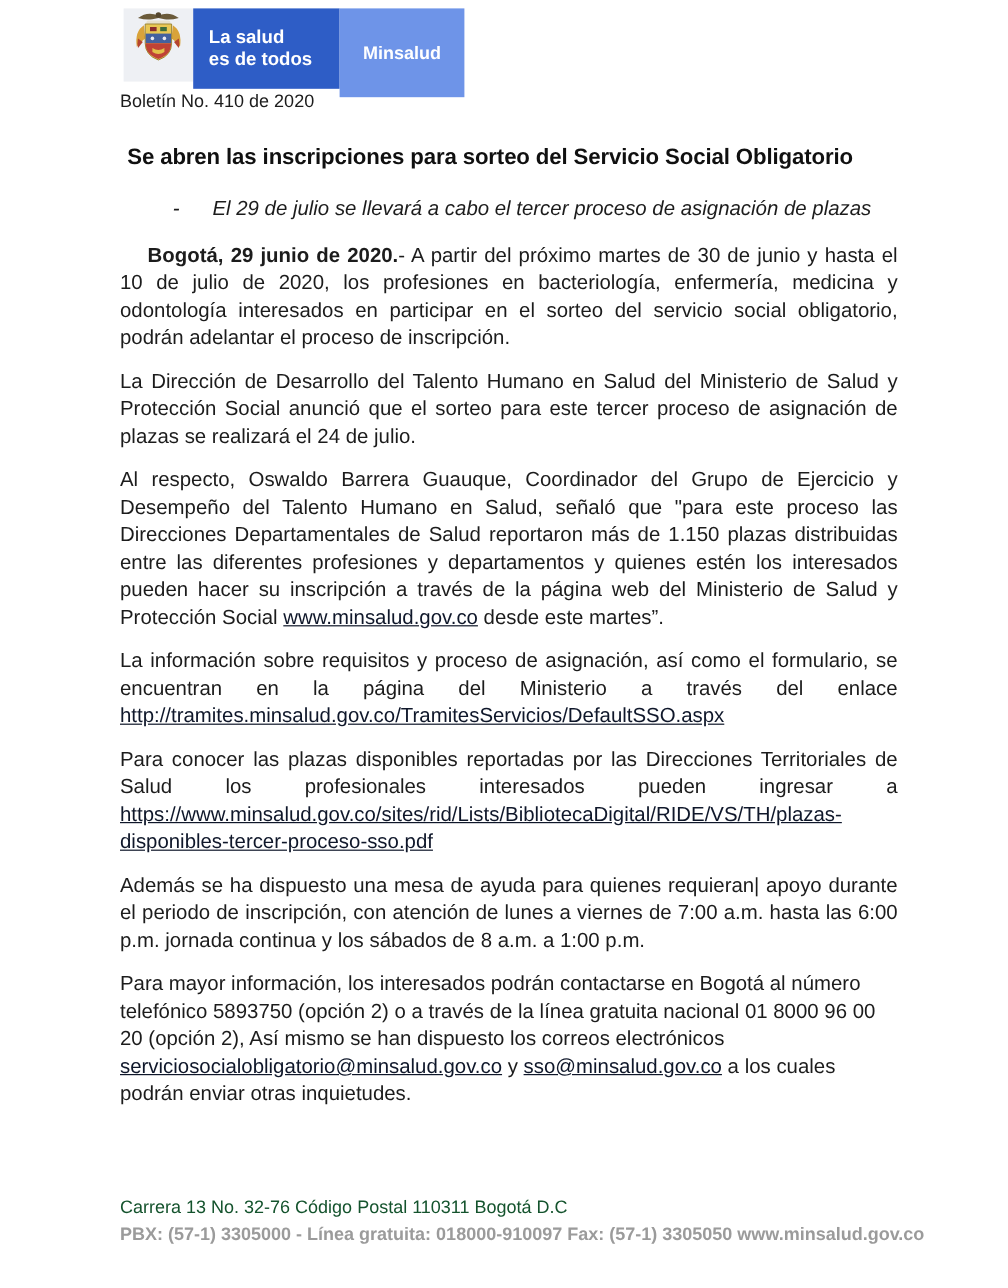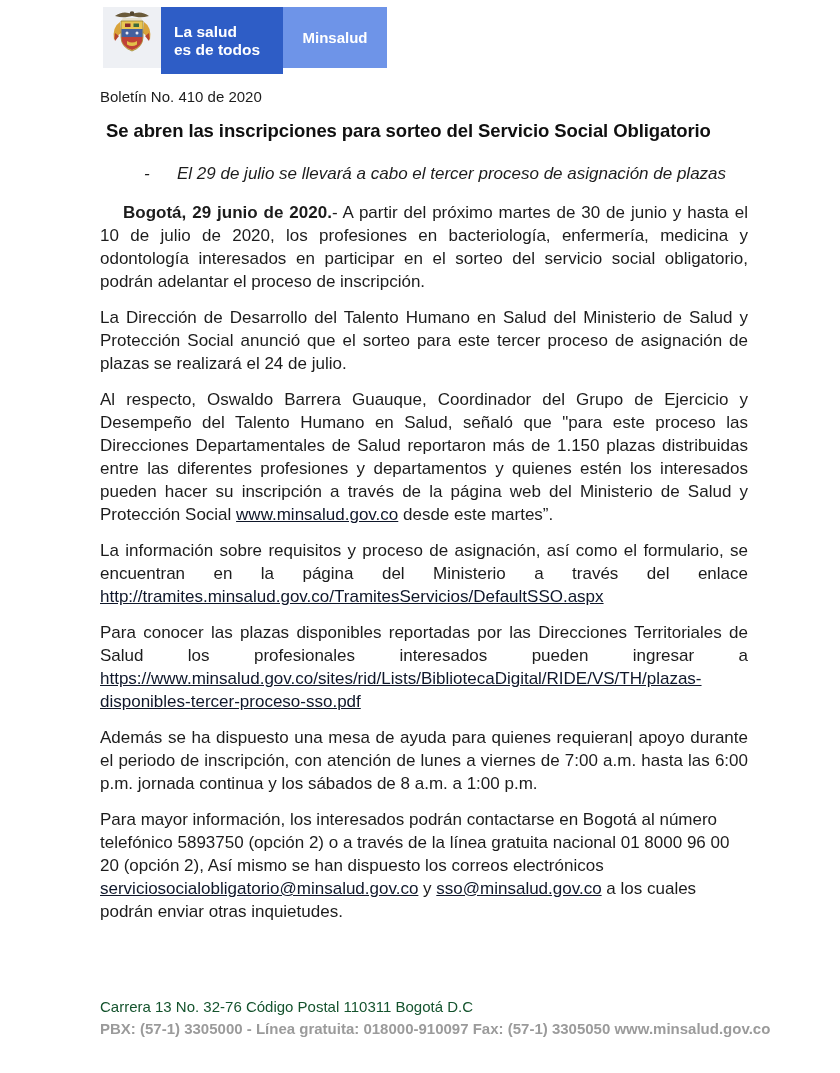--- a/index.html
+++ b/index.html
@@ -20,27 +20,27 @@
     width: 58px; height: 61px; background: #eef0f4;
     display: flex; align-items: center; justify-content: center;
   }
   .logo-tagline {
     width: 122px; height: 67px; background: #2e5dc6; color: #ffffff;
     font-weight: bold; font-size: 15.5px; line-height: 18px;
     display: flex; flex-direction: column; justify-content: center;
     padding-left: 13px;
   }
   .logo-brand {
-    width: 104px; height: 61px; background: #6e94e8; color: #ffffff;
+    width: 104px; height: 74px; background: #6e94e8; color: #ffffff;
     font-weight: bold; font-size: 15px;
     display: flex; align-items: center; justify-content: center;
   }
 
   .bulletin {
-    position: absolute; left: 100px; top: 88px;
+    position: absolute; left: 100px; top: 76px;
     font-size: 15px; color: #1c1c1c;
   }
 
   
   .content { position: absolute; left: 100px; top: 120px; width: 648px; }
   .title {
     margin: 0 0 0 6px;
     font-size: 18.5px; font-weight: bold; color: #101010;
     letter-spacing: -0.1px;
   }

